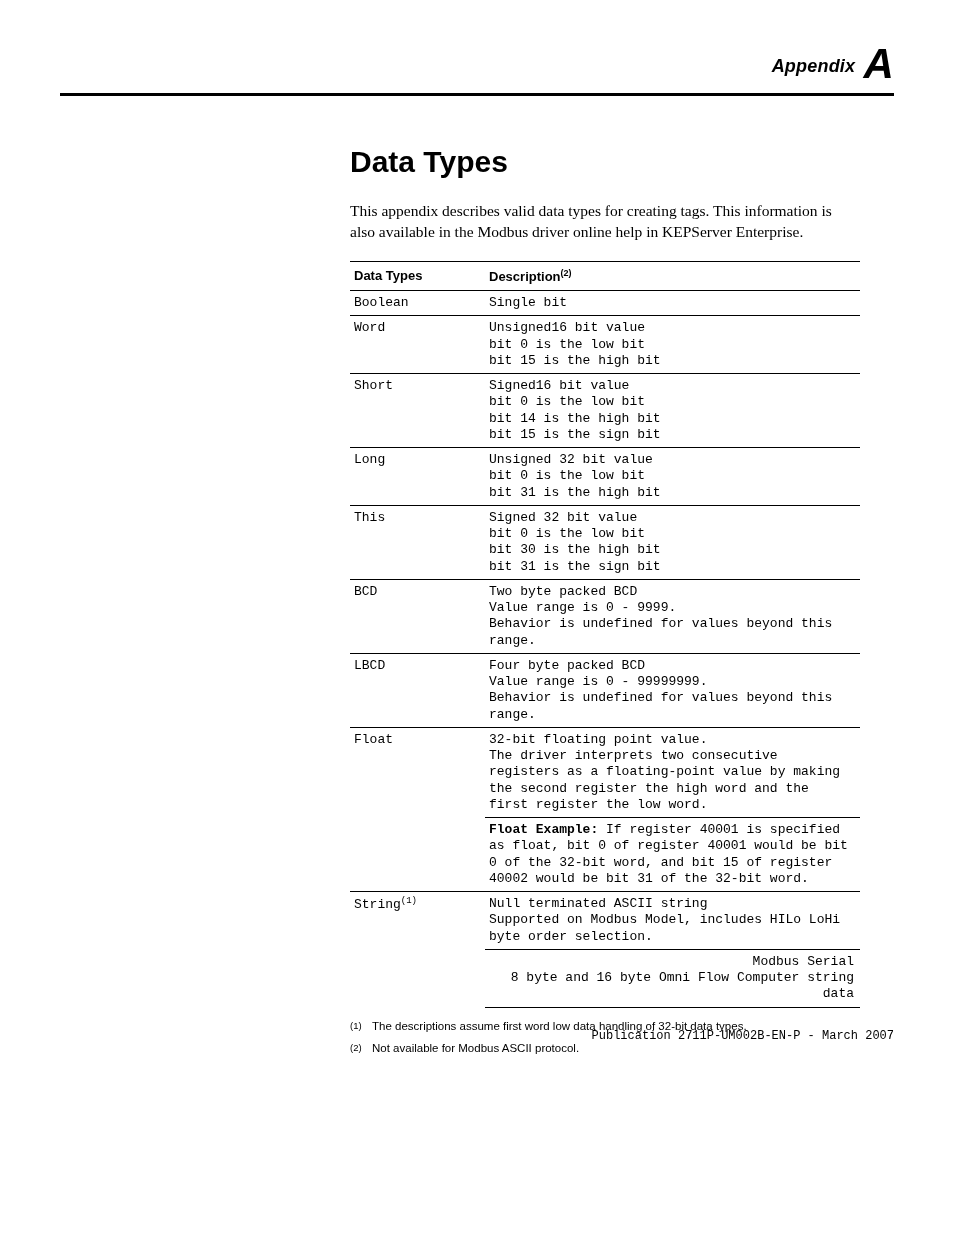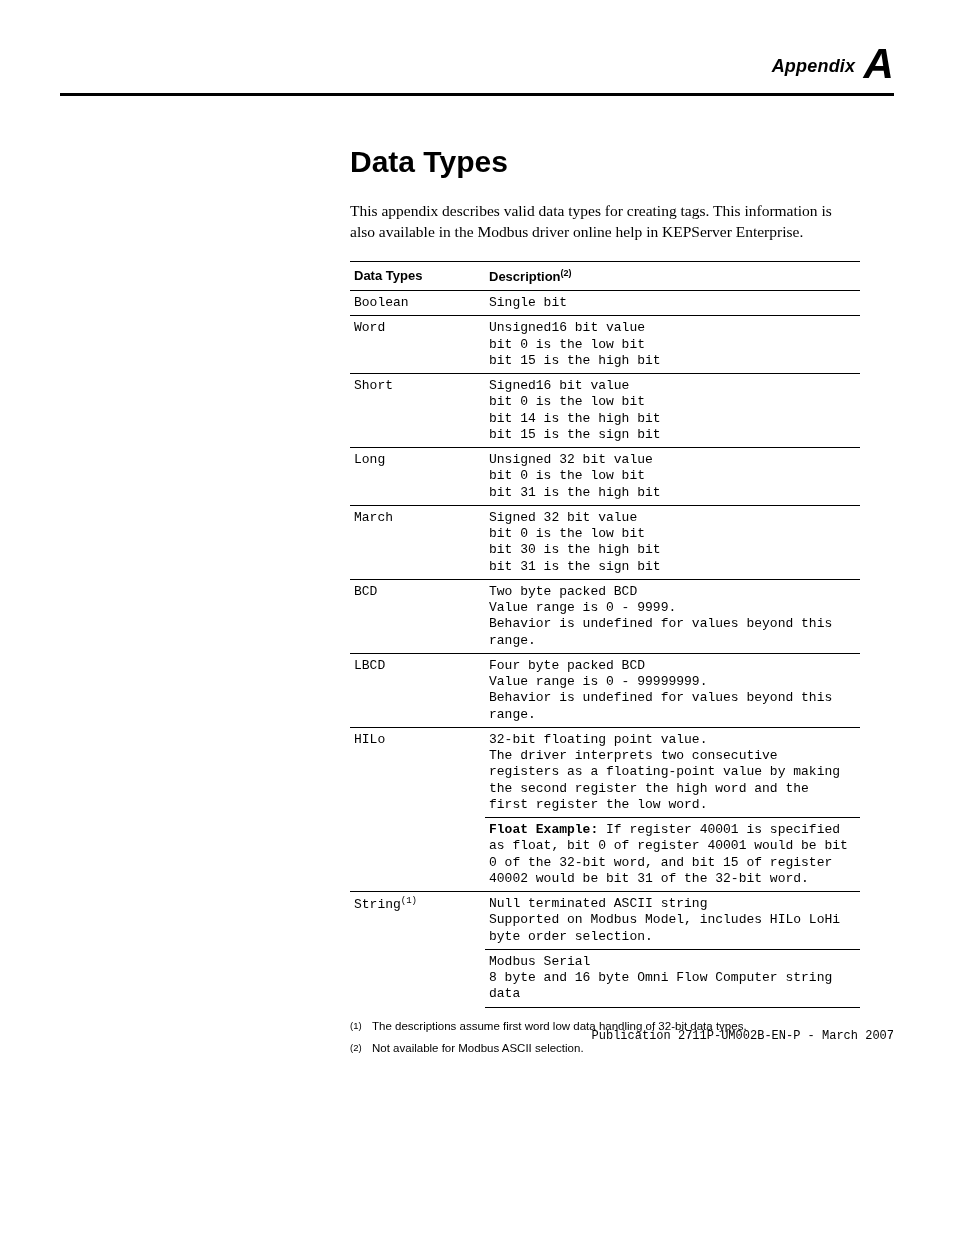--- a/index.html
+++ b/index.html
@@ -81,20 +81,21 @@
     padding: 4px 6px 4px 4px;
     vertical-align: top;
     line-height: 1.25;
     font-family: Liberation Mono, monospace;
   }
   table.dt tr.subrow td {
     border-top: 0.8px solid #000;
   }
   table.dt tr.last td {
     border-bottom: 1.5px solid #000;
+    text-align: right;
   }
   table.dt td.typecol {
     width: 125px;
     white-space: nowrap;
   }
   .sup {
     font-size: 9px;
     vertical-align: super;
   }
   .footnotes {
@@ -161,33 +162,33 @@
         </tr>
         <tr>
           <td class="typecol">Short</td>
           <td>Signed16 bit value<br>bit 0 is the low bit<br>bit 14 is the high bit<br>bit 15 is the sign bit</td>
         </tr>
         <tr>
           <td class="typecol">Long</td>
           <td>Unsigned 32 bit value<br>bit 0 is the low bit<br>bit 31 is the high bit</td>
         </tr>
         <tr>
-          <td class="typecol">March</td>
+          <td class="typecol">This</td>
           <td>Signed 32 bit value<br>bit 0 is the low bit<br>bit 30 is the high bit<br>bit 31 is the sign bit</td>
         </tr>
         <tr>
           <td class="typecol">BCD</td>
           <td>Two byte packed BCD<br>Value range is 0 - 9999.<br>Behavior is undefined for values beyond this range.</td>
         </tr>
         <tr>
           <td class="typecol">LBCD</td>
           <td>Four byte packed BCD<br>Value range is 0 - 99999999.<br>Behavior is undefined for values beyond this range.</td>
         </tr>
         <tr>
-          <td class="typecol" rowspan="2">HILo</td>
+          <td class="typecol" rowspan="2">Float</td>
           <td>32-bit floating point value.<br>The driver interprets two consecutive registers as a floating-point value by making the second register the high word and the first register the low word.</td>
         </tr>
         <tr class="subrow">
           <td>
             <span class="bold">Float Example:</span><span> If register 40001 is specified as float, bit 0 of register 40001 would be bit 0 of the 32-bit word, and bit 15 of register 40002 would be bit 31 of the 32-bit word.</span>
           </td>
         </tr>
         <tr>
           <td class="typecol" rowspan="2">
             <span>String</span><span class="sup">(1)</span>
@@ -200,19 +201,19 @@
       </tbody>
     </table>
 
     <div class="footnotes">
       <div class="fn">
         <span class="mark">(1)</span>
         <span class="txt">The descriptions assume first word low data handling of 32-bit data types.</span>
       </div>
       <div class="fn">
         <span class="mark">(2)</span>
-        <span class="txt">Not available for Modbus ASCII selection.</span>
+        <span class="txt">Not available for Modbus ASCII protocol.</span>
       </div>
     </div>
   </div>
 
   <div class="pub">Publication 2711P-UM002B-EN-P - March 2007</div>
 </div>
 
 </body></html>

